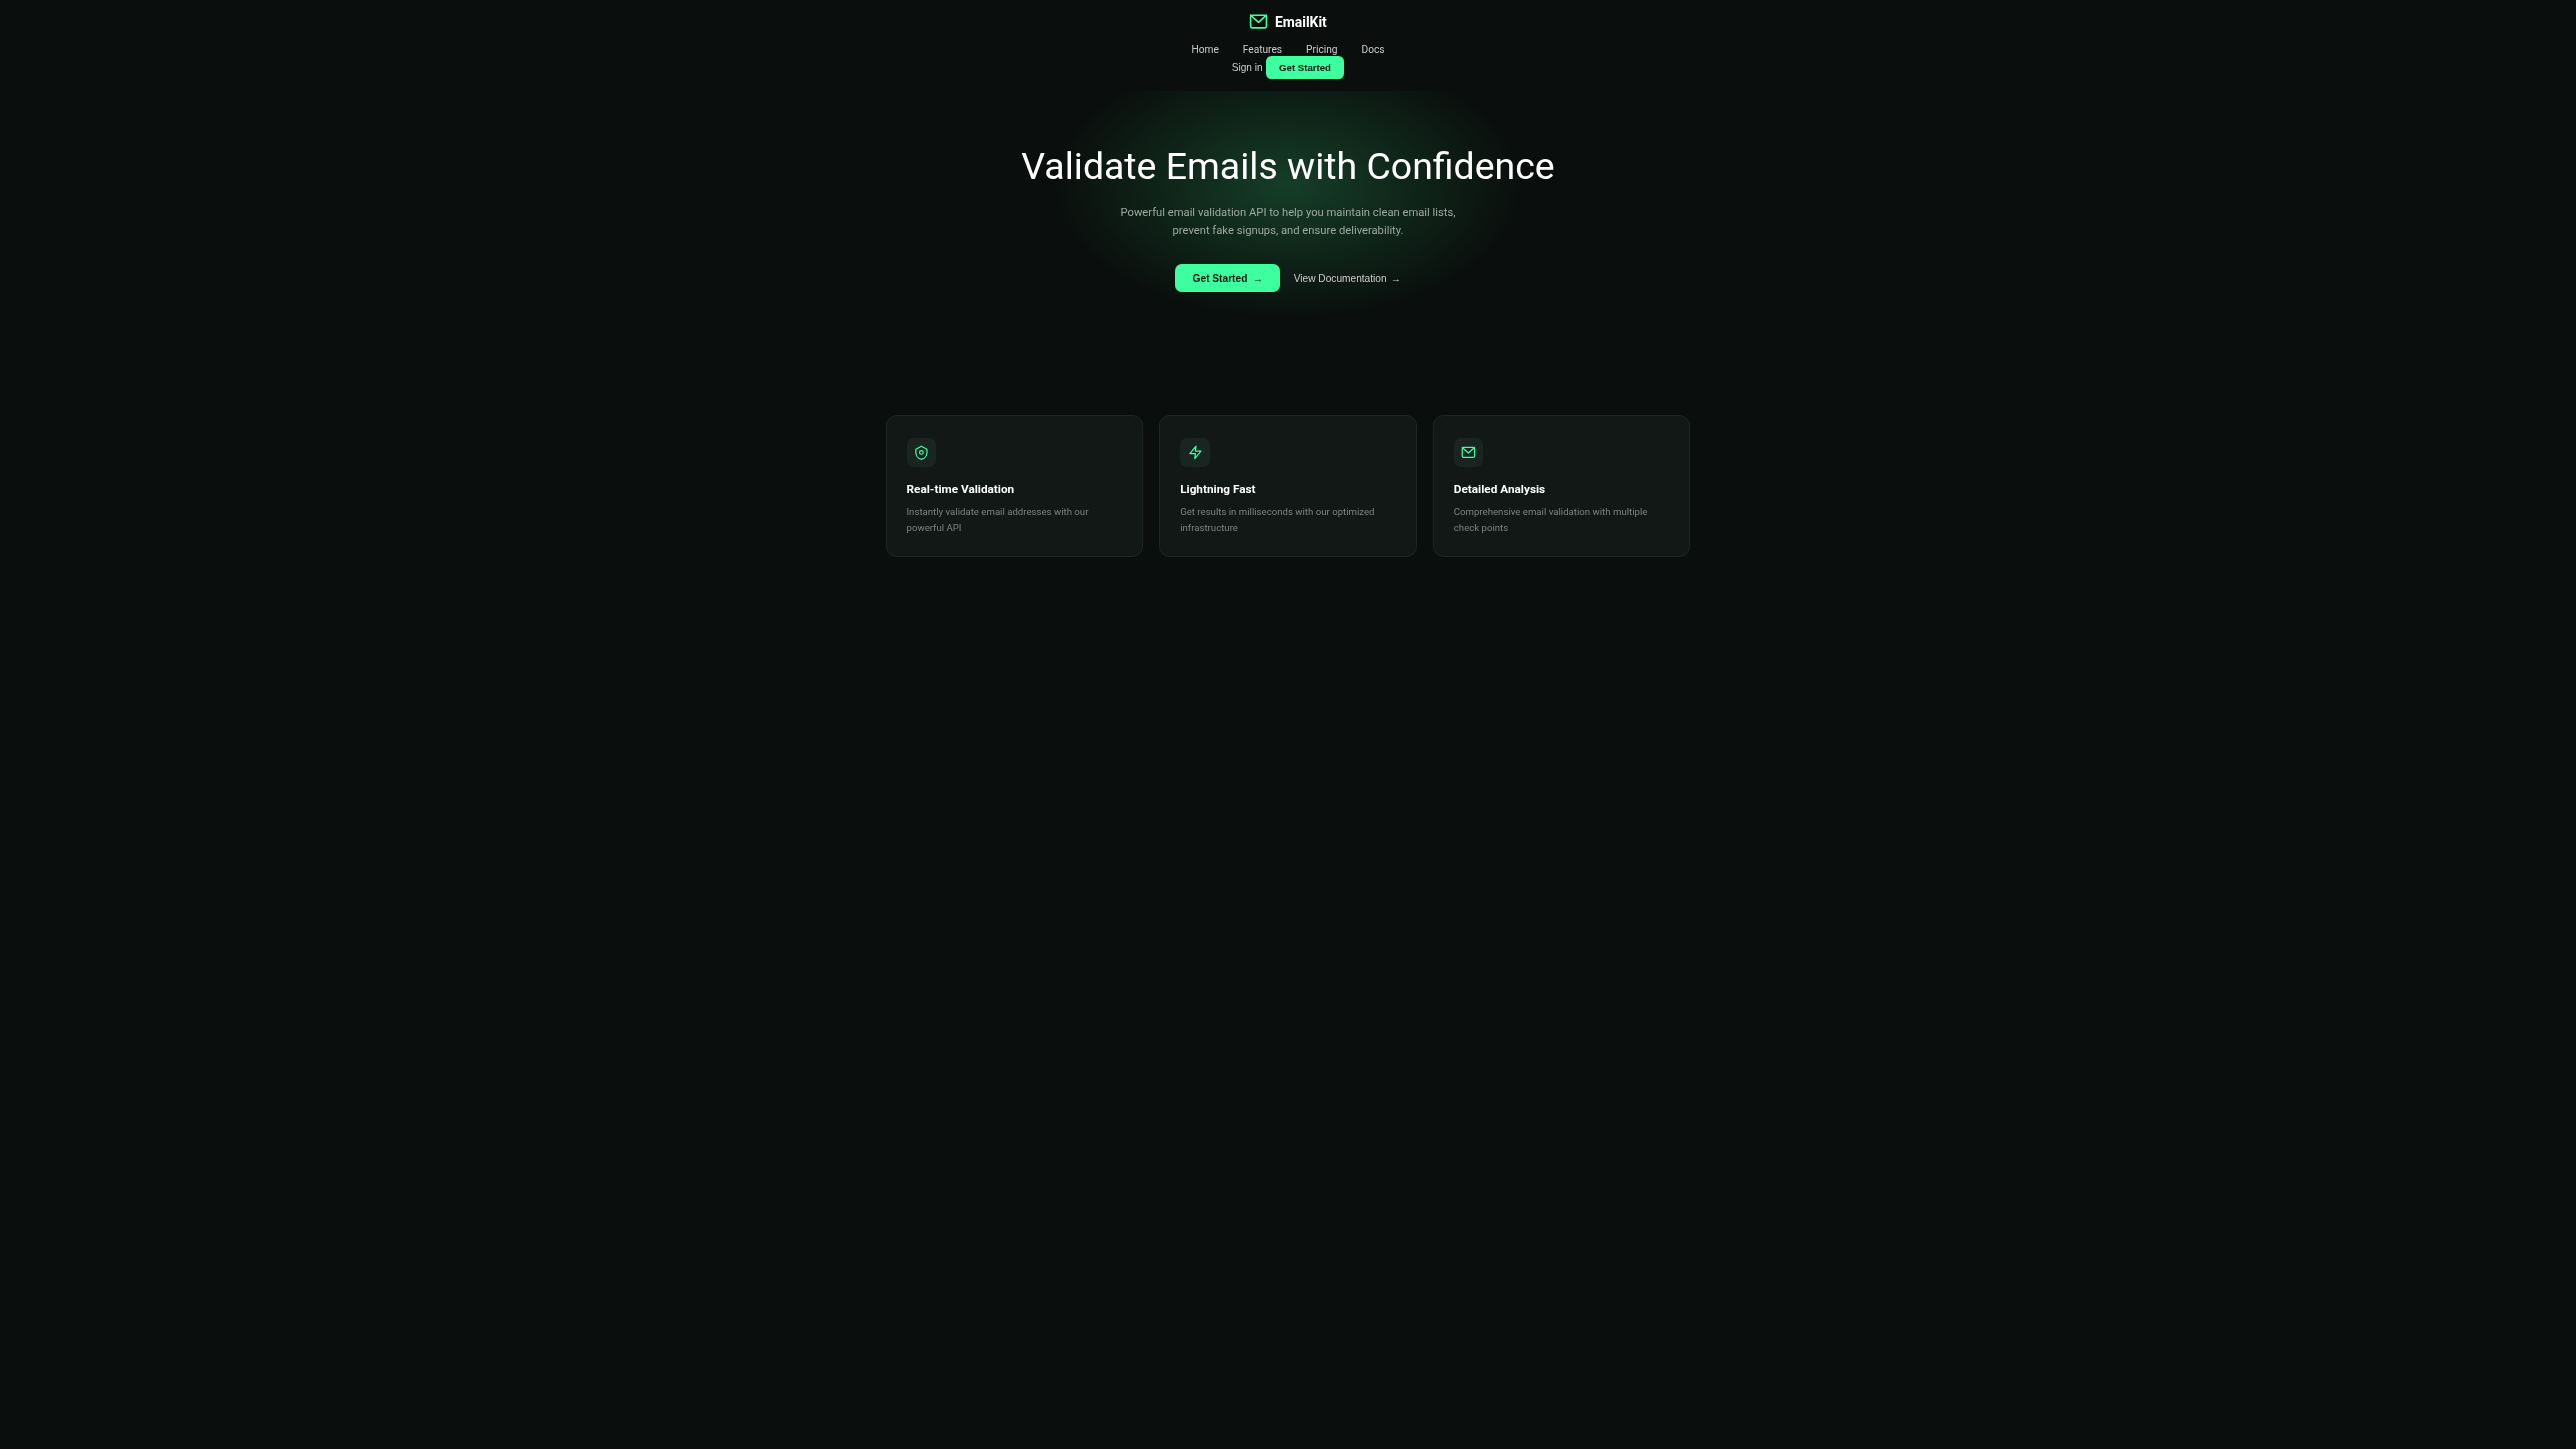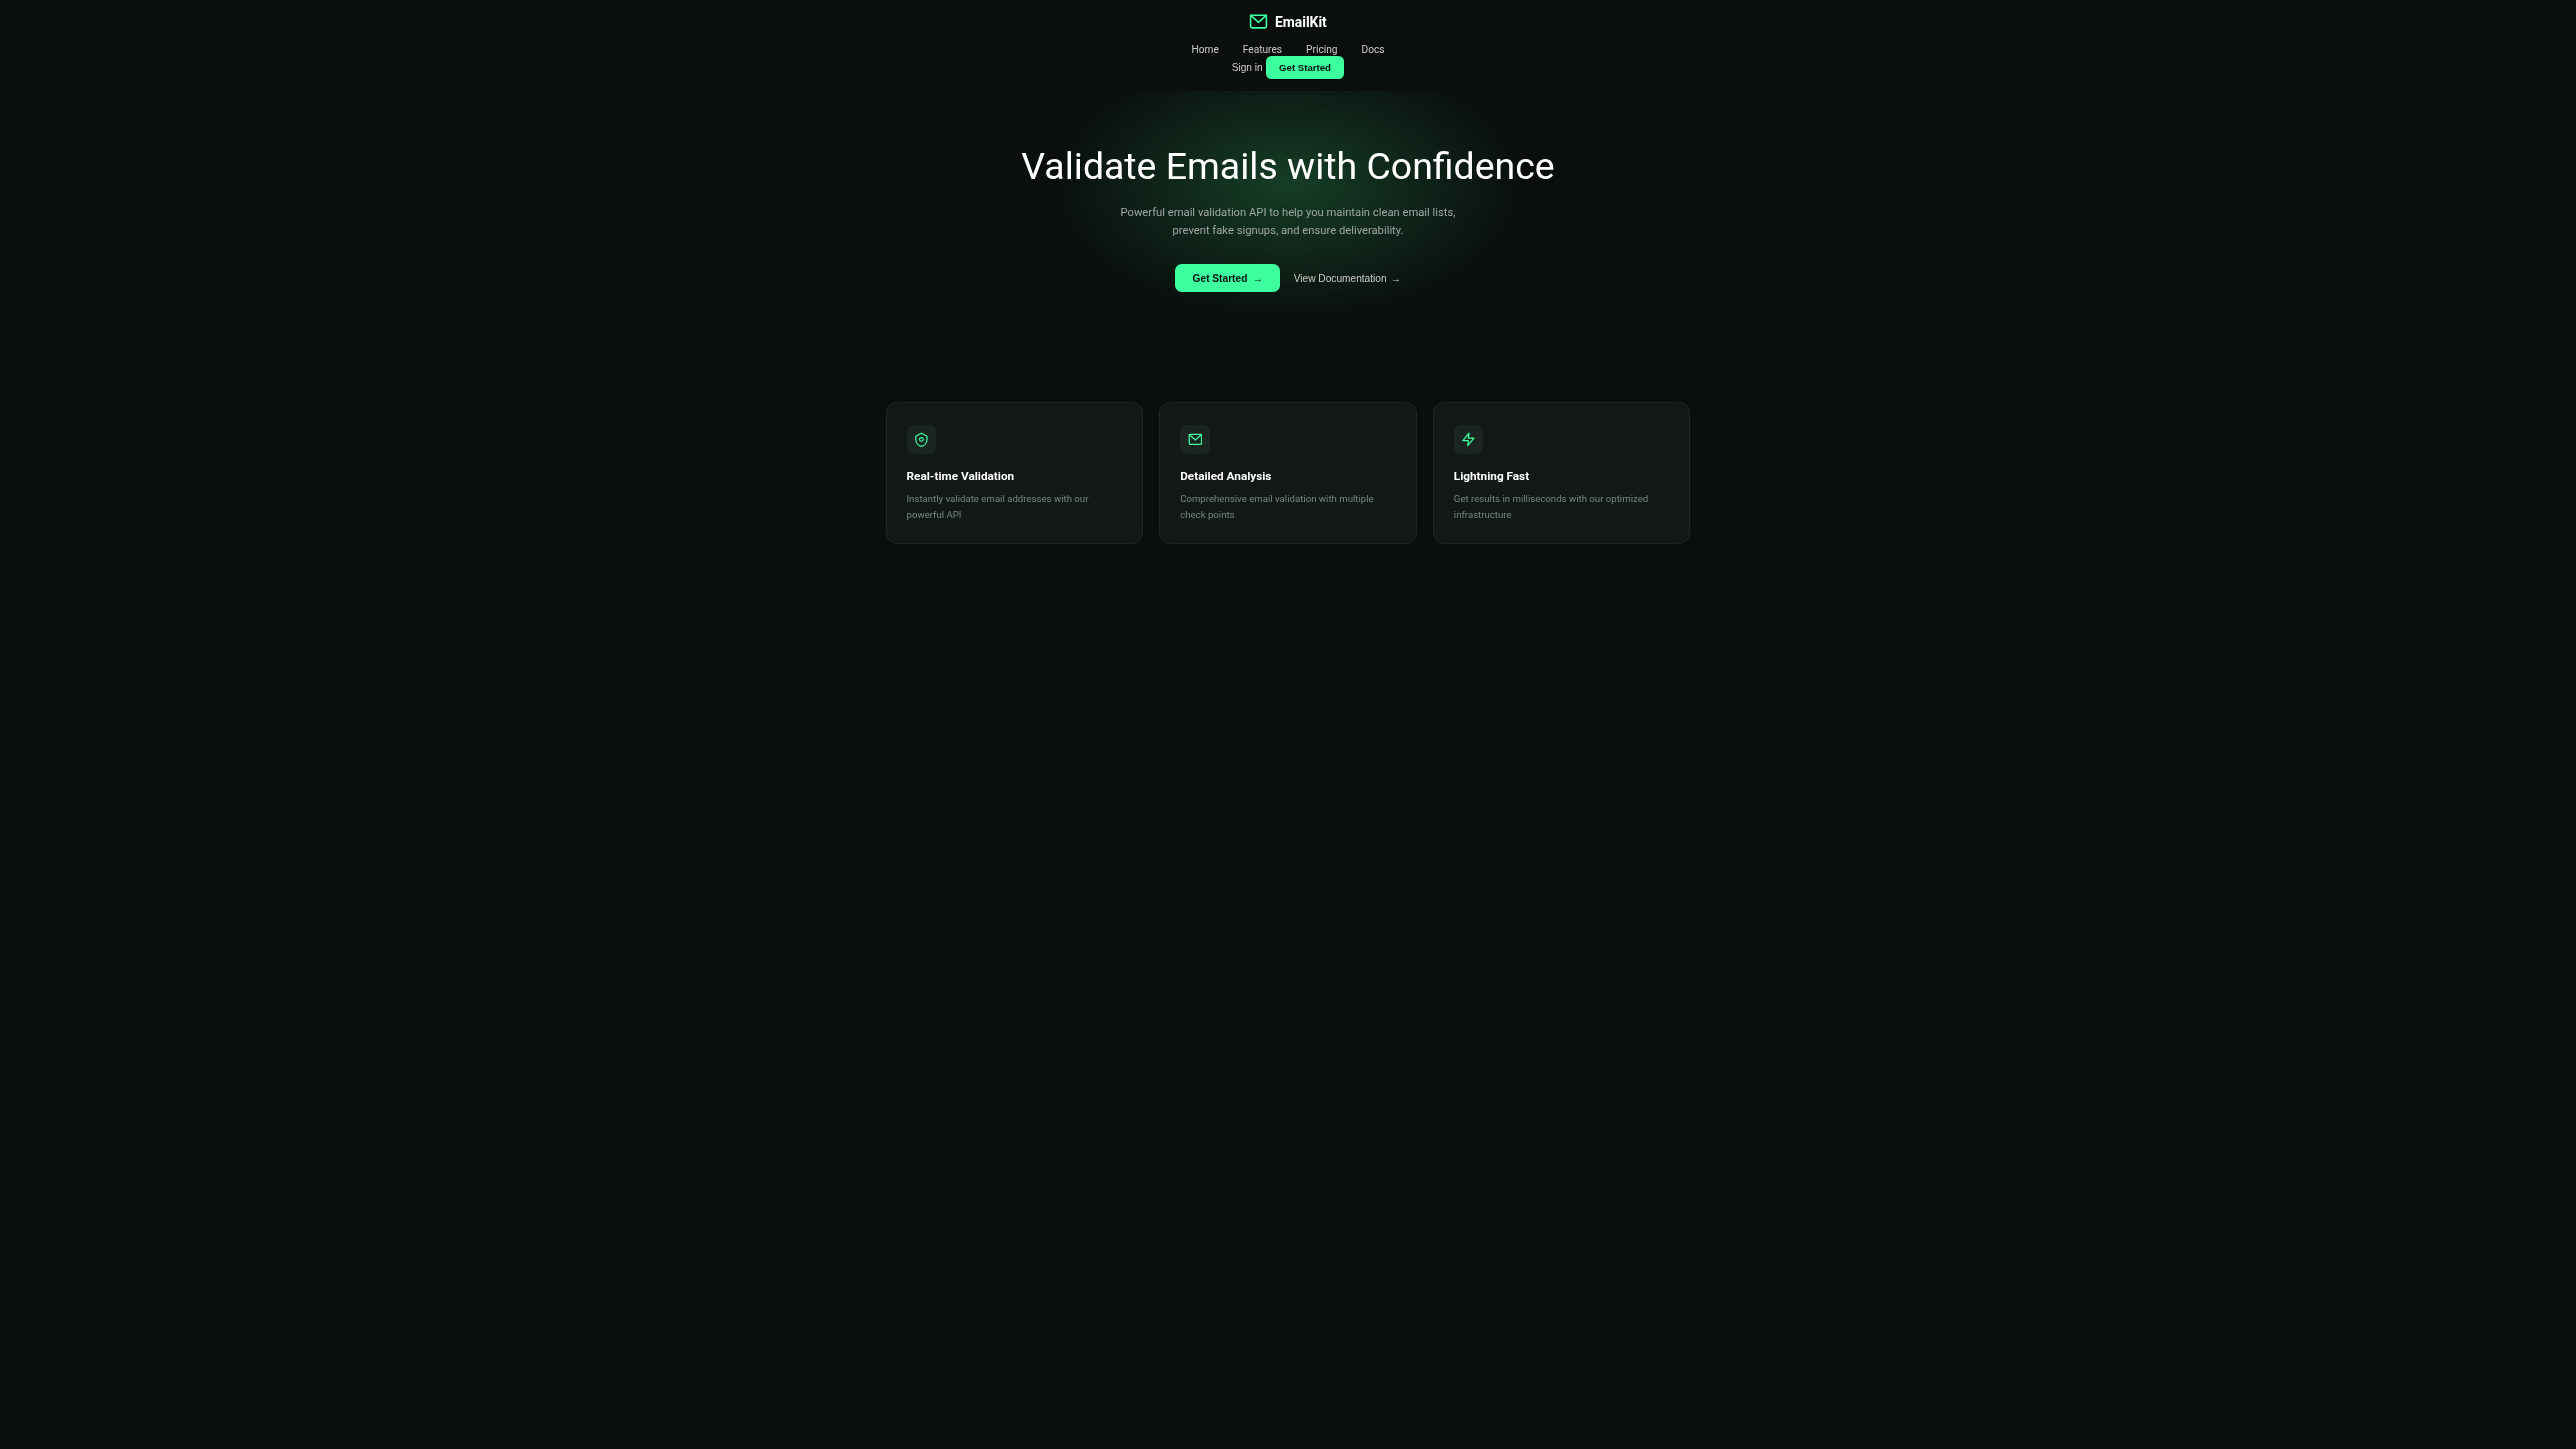--- a/index.html
+++ b/index.html
@@ -151,21 +151,21 @@
     
     .features-area {
       padding: 67px 40px 40px;
     }
 
     .features-grid {
       display: grid;
       grid-template-columns: repeat(3, 1fr);
       gap: 16px;
       max-width: 805px;
-      margin: 3px auto;
+      margin: 16px auto;
     }
 
     .feature-card {
       background: #111815;
       border: 0.7px solid #1e2820;
       border-radius: 10.7px;
       padding: 21.5px 20px;
     }
 
     .feature-icon-wrap {
@@ -251,33 +251,33 @@
           <circle cx="12" cy="12" r="3"></circle>
         </svg>
       </div>
       <h3>Real-time Validation</h3>
       <p>Instantly validate email addresses with our powerful API</p>
     </div>
 
     <div class="feature-card">
       <div class="feature-icon-wrap">
         <svg width="14.8" height="14.8" viewBox="0 0 24 24" fill="none" stroke="currentColor" stroke-width="2" stroke-linecap="round" stroke-linejoin="round">
+          <polyline points="13 2 3 14 12 14 11 22 21 10 12 10 13 2"></polyline>
+        </svg>
+      </div>
+      <h3>Lightning Fast</h3>
+      <p>Get results in milliseconds with our optimized infrastructure</p>
+    </div>
+
+    <div class="feature-card">
+      <div class="feature-icon-wrap">
+        <svg width="14.8" height="14.8" viewBox="0 0 24 24" fill="none" stroke="currentColor" stroke-width="2" stroke-linecap="round" stroke-linejoin="round">
           <rect x="2" y="4" width="20" height="16" rx="2"></rect>
           <polyline points="2,4 12,13 22,4"></polyline>
         </svg>
       </div>
       <h3>Detailed Analysis</h3>
       <p>Comprehensive email validation with multiple check points</p>
     </div>
 
-    <div class="feature-card">
-      <div class="feature-icon-wrap">
-        <svg width="14.8" height="14.8" viewBox="0 0 24 24" fill="none" stroke="currentColor" stroke-width="2" stroke-linecap="round" stroke-linejoin="round">
-          <polyline points="13 2 3 14 12 14 11 22 21 10 12 10 13 2"></polyline>
-        </svg>
-      </div>
-      <h3>Lightning Fast</h3>
-      <p>Get results in milliseconds with our optimized infrastructure</p>
-    </div>
-
   </div>
 </section>
 
 
 </body></html>

